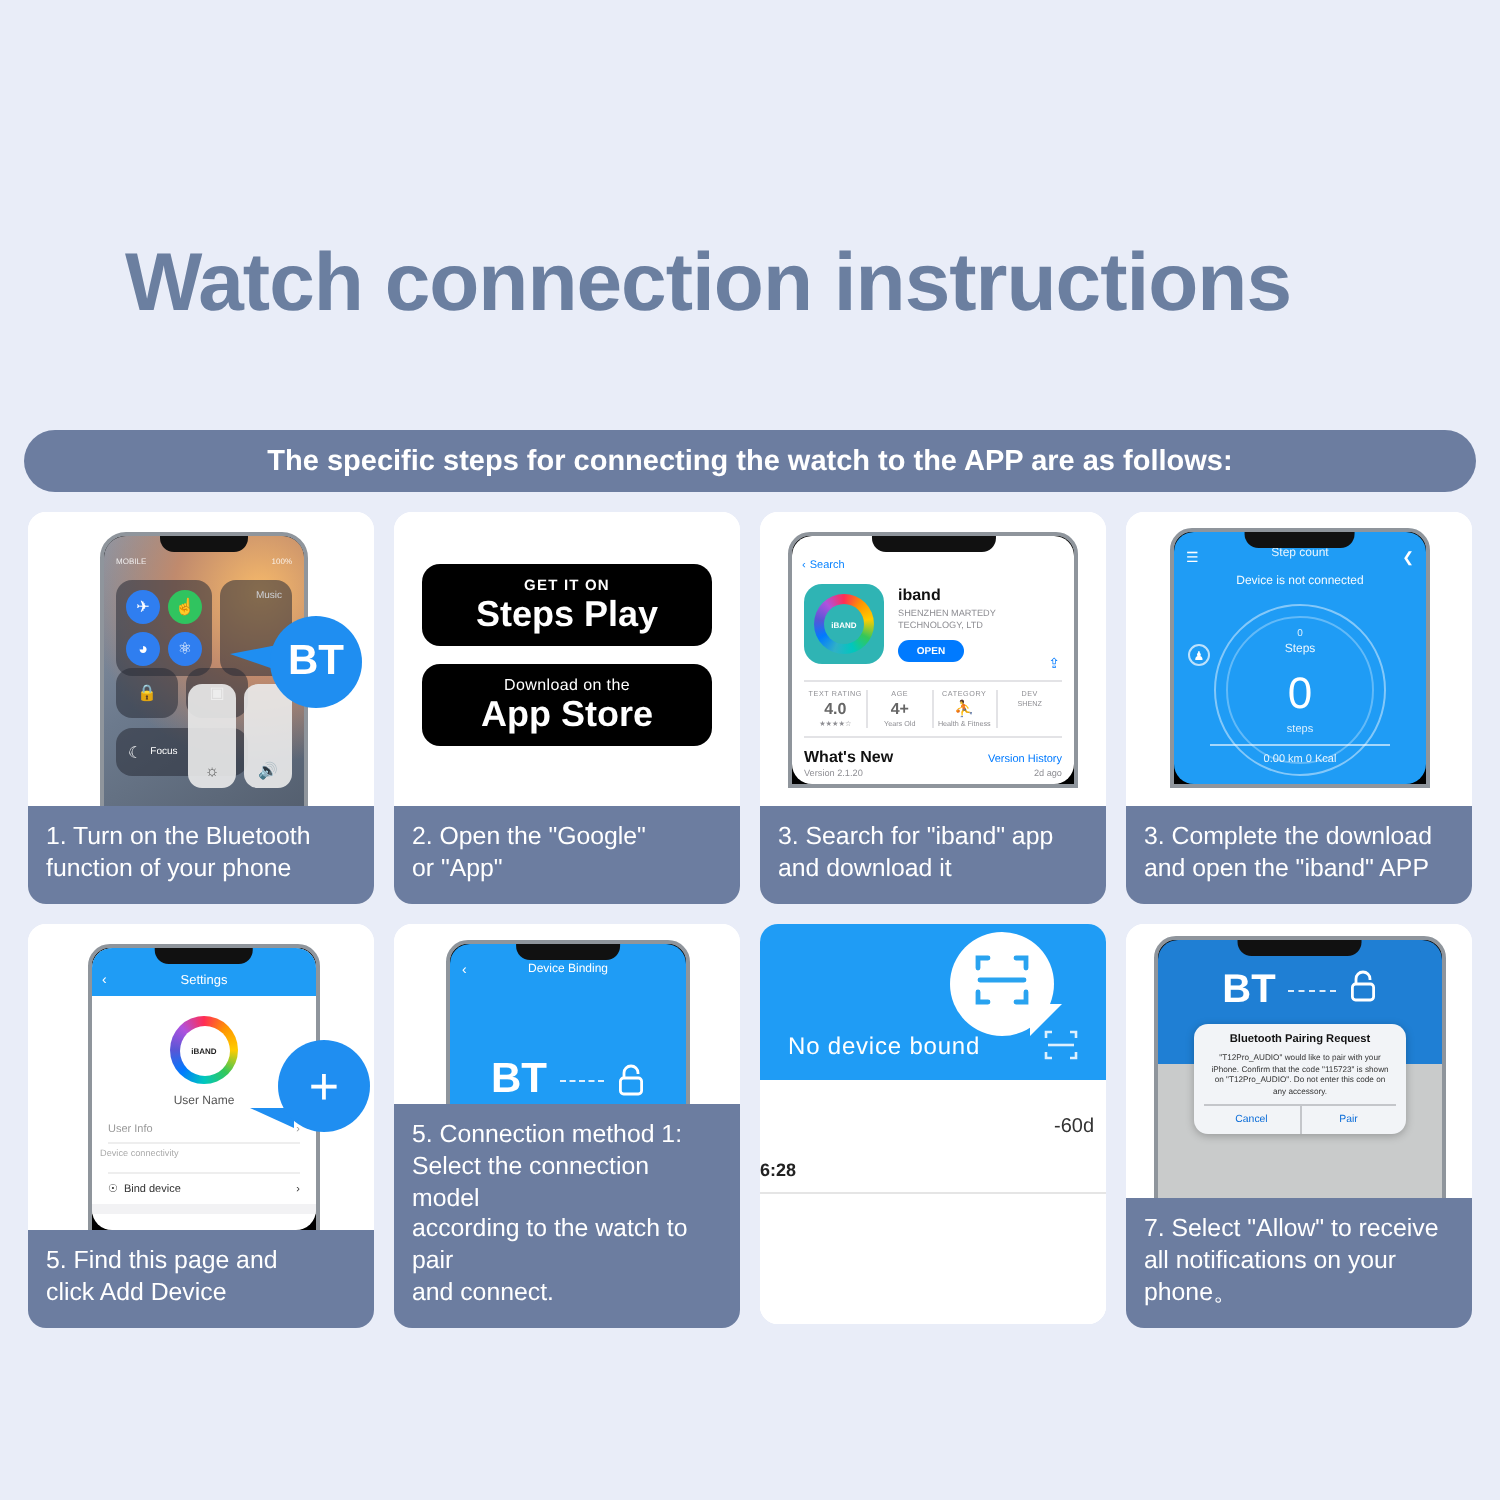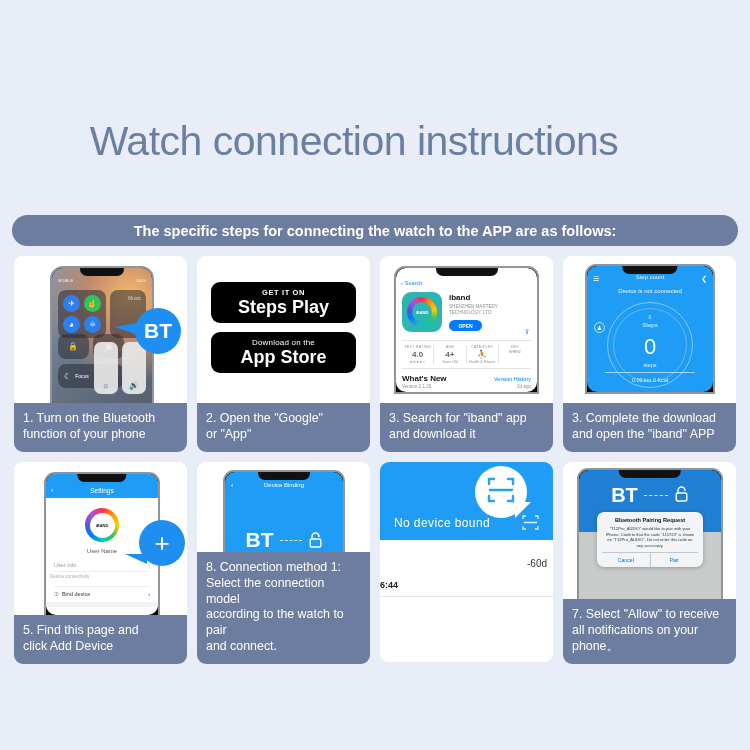--- a/index.html
+++ b/index.html
@@ -8,21 +8,21 @@
     background: #e9edf8;
     font-family: "Liberation Sans", sans-serif;
     overflow: hidden;
   }
   .page { position: relative; width: 750px; height: 750px; background: #e9edf8; }
 
   
   .title {
     position: absolute; left: 0; top: 118px; width: 708px;
     text-align: center;
-    font-size: 41px; font-weight: normal; letter-spacing: -0.5px;
+    font-size: 41px; font-weight: bold; letter-spacing: -0.5px;
     color: #6b7fa0;
   }
 
   
   .subtitle-pill {
     position: absolute; left: 12px; top: 215px; width: 726px; height: 31px;
     background: #6c7da0; border-radius: 16px;
     display: flex; align-items: center; justify-content: center;
     color: #ffffff; font-size: 14.5px; font-weight: bold;
   }
@@ -462,21 +462,21 @@
             </div>
             <div class="db-nodev">No device bound</div>
             <div class="db-list">
               <div class="db-dev">T12Pro</div>
               <div class="db-mac">AF:4C:aa:B:F1:93:4b</div>
               <div class="db-sig">-60dBm</div>
             </div>
           </div>
         </div>
       </div>
-      <div class="caption">8. Connection method 1:
+      <div class="caption">5. Connection method 1:
 Select the connection model
 according to the watch to pair
  and connect.</div>
     </div>
 
     <div class="card card-7 r2">
       <div class="card-media">
         <div class="c7-blue"></div>
         <div class="c7-nodev">No device bound</div>
         <div class="c7-scan-small">
@@ -489,21 +489,21 @@
         <div class="c7-bubble">
           <span>
             <svg width="30" height="30" viewBox="0 0 30 30">
               <path d="M3 9 V4 H8 M22 4 H27 V9 M27 21 V26 H22 M8 26 H3 V21" fill="none" stroke="#29a3f0" stroke-width="2.4" stroke-linecap="round"></path>
               <line x1="4" y1="15" x2="26" y2="15" stroke="#29a3f0" stroke-width="2.4" stroke-linecap="round"></line>
             </svg>
           </span>
         </div>
         <div class="c7-white"></div>
         <div class="c7-60">-60d</div>
-        <div class="c7-time">6:44</div>
+        <div class="c7-time">6:28</div>
         <div class="c7-rule"></div>
       </div>
     </div>
 
     <div class="card card-8 r2">
       <div class="card-media">
         <div class="phone c8-phone">
           <div class="screen">
             <div class="pr-blue"></div>
             <div class="pr-gray"></div>

